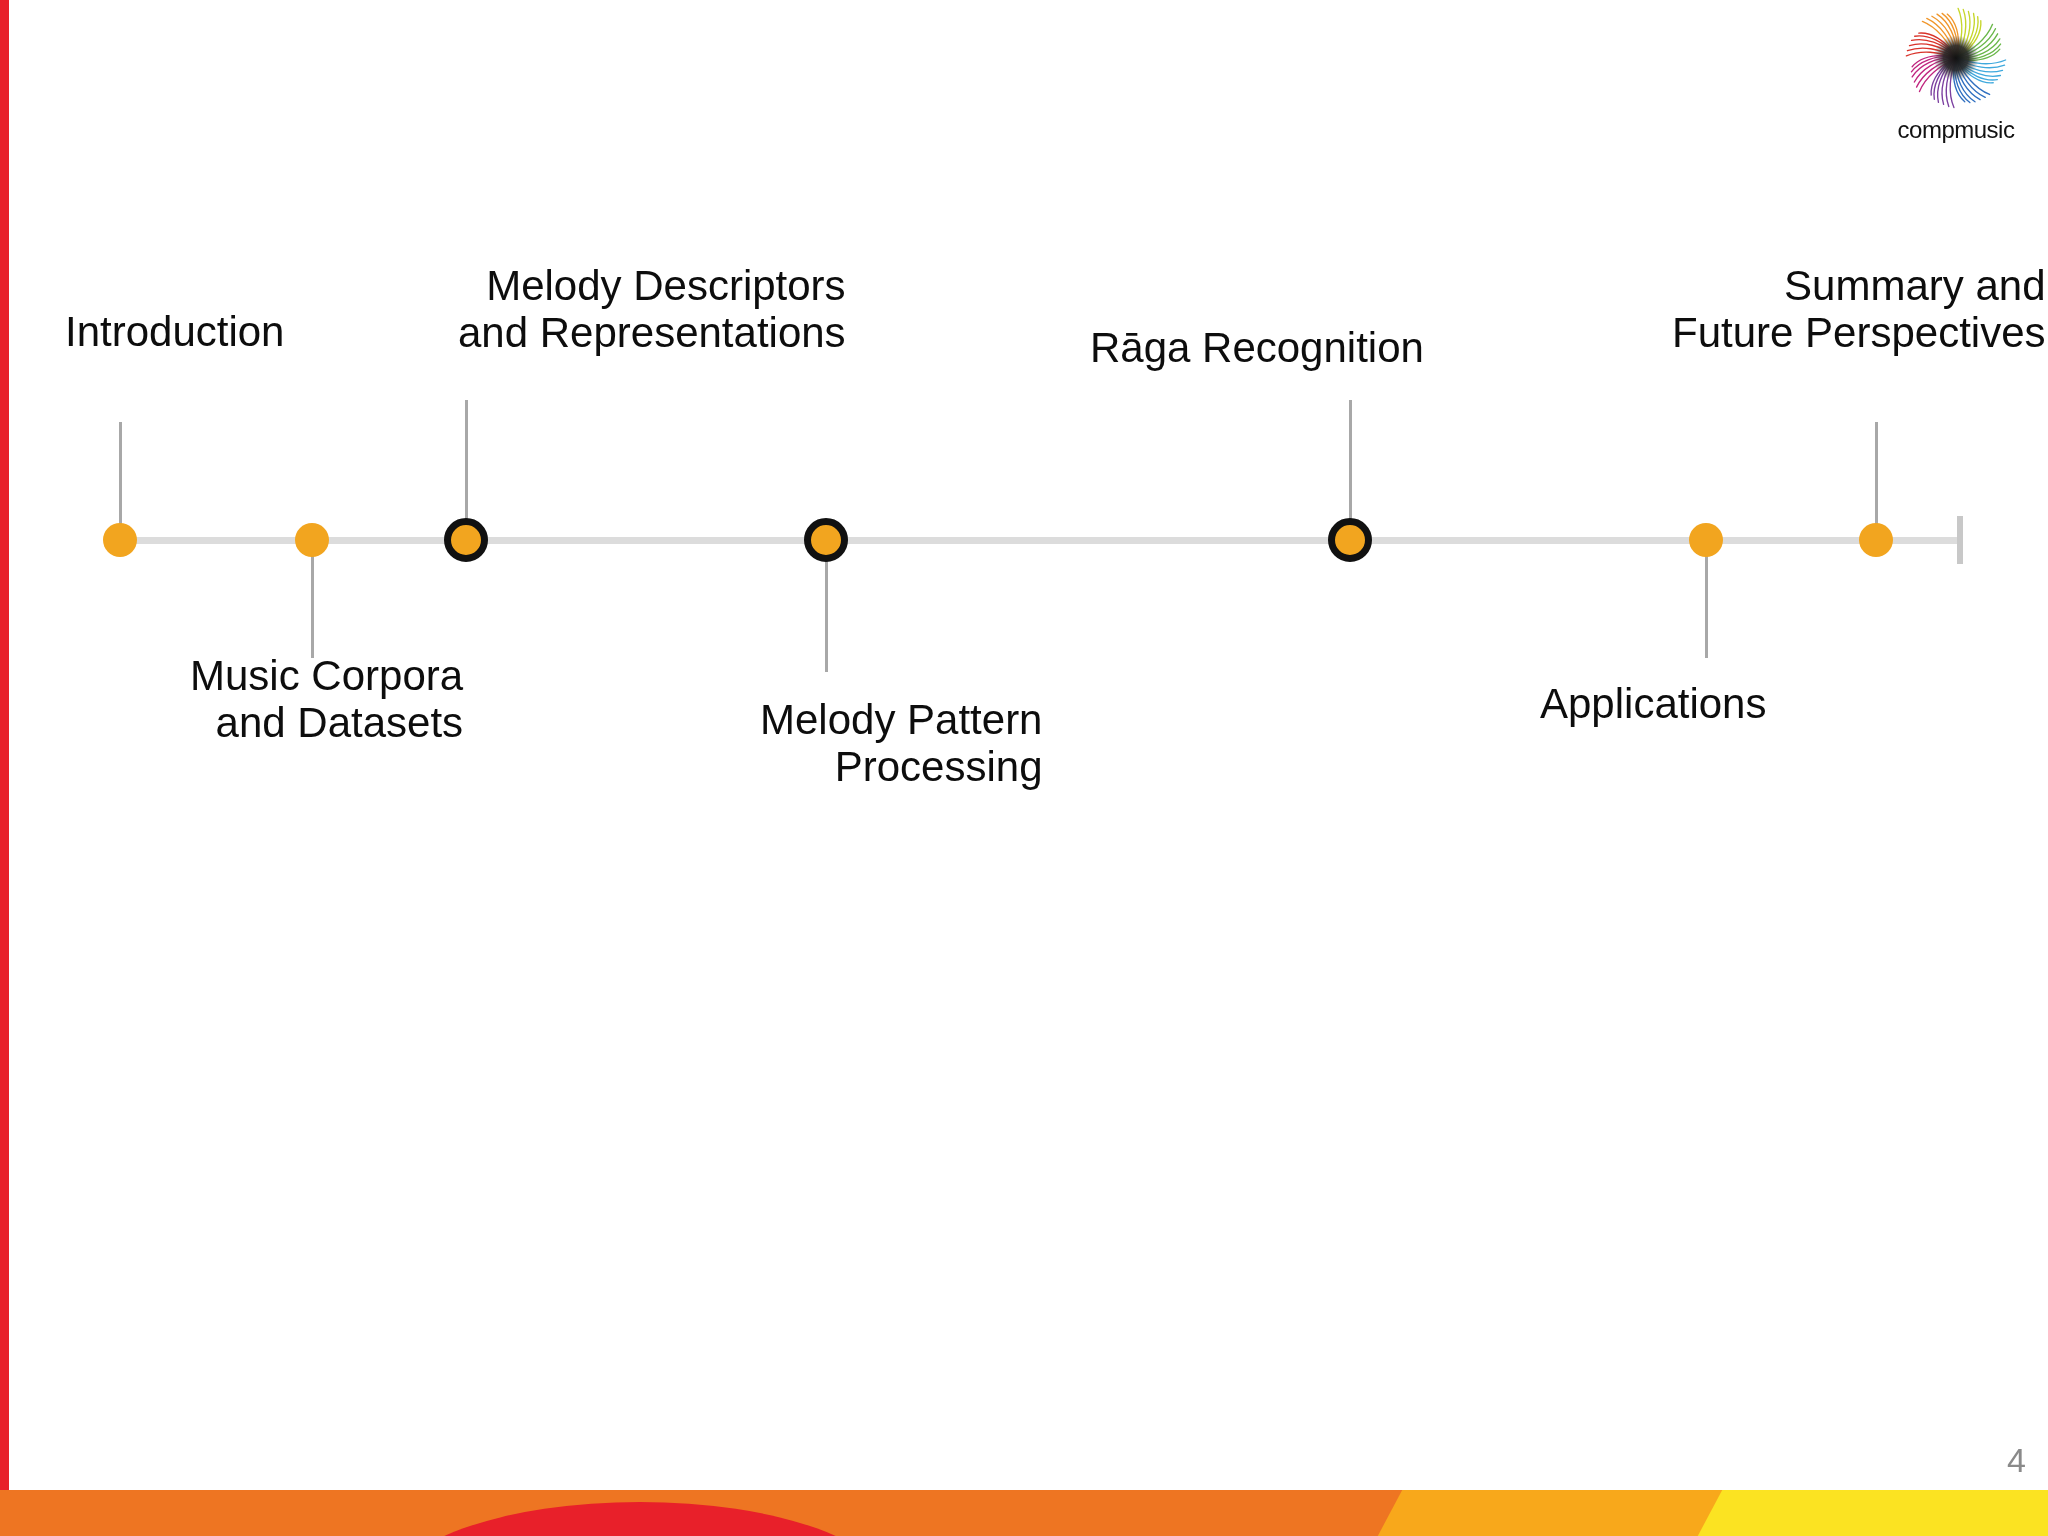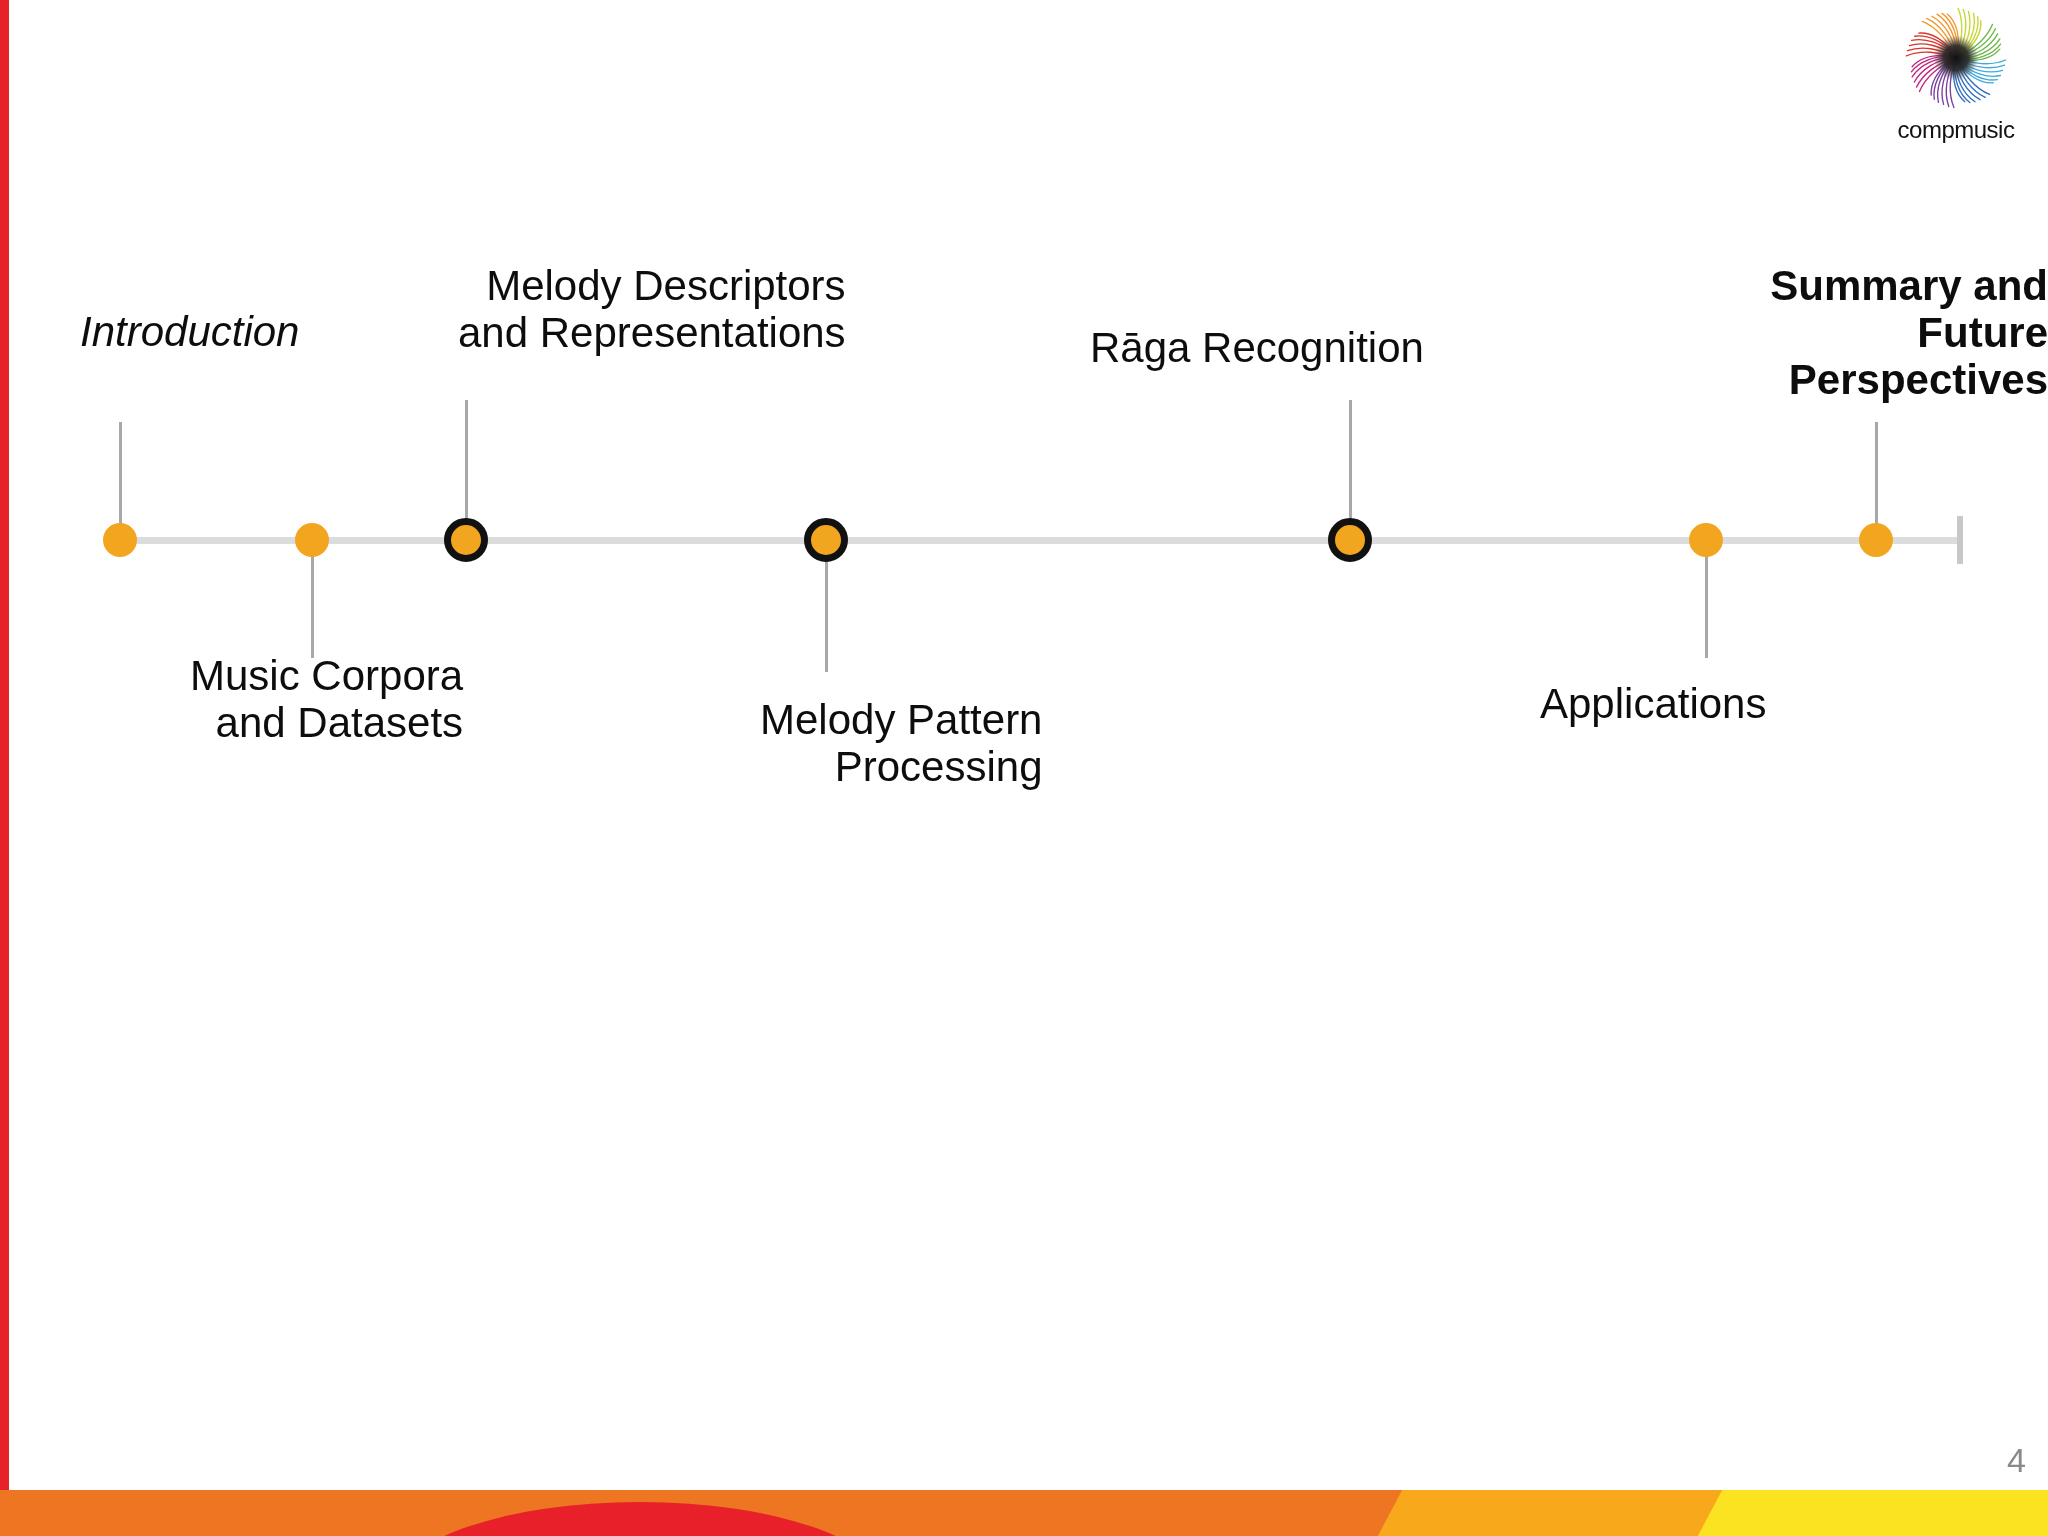--- a/index.html
+++ b/index.html
@@ -280,42 +280,42 @@
     </svg>
     <div class="logo-word">compmusic</div>
   </div>
 
   <div class="timeline">
     <div class="axis"></div>
     <div class="axis-end"></div>
     <div id="nodes-layer">
         <div class="stem" style="left: 119px; height: 118px; top: 422px;"></div>
         <div class="dot plain" style="left: 120px; top: 540px;"></div>
-        <div class="node-label above" style="left: 80px; top: 308px; font-style: italic;">Introduction</div>
+        <div class="node-label above" style="left: 65px; top: 308px;">Introduction</div>
         <div class="stem" style="left: 311px; height: 118px; top: 540px;"></div>
         <div class="dot plain" style="left: 312px; top: 540px;"></div>
         <div class="node-label below" style="left: 190px; top: 652px;">Music Corpora
 and Datasets</div>
         <div class="stem" style="left: 465px; height: 140px; top: 400px;"></div>
         <div class="dot ringed" style="left: 466px; top: 540px;"></div>
         <div class="node-label above" style="left: 458px; top: 262px;">Melody Descriptors
 and Representations</div>
         <div class="stem" style="left: 825px; height: 132px; top: 540px;"></div>
         <div class="dot ringed" style="left: 826px; top: 540px;"></div>
         <div class="node-label below" style="left: 760px; top: 696px;">Melody Pattern
 Processing</div>
         <div class="stem" style="left: 1349px; height: 140px; top: 400px;"></div>
         <div class="dot ringed" style="left: 1350px; top: 540px;"></div>
         <div class="node-label above" style="left: 1090px; top: 324px;">Rāga Recognition</div>
         <div class="stem" style="left: 1705px; height: 118px; top: 540px;"></div>
         <div class="dot plain" style="left: 1706px; top: 540px;"></div>
         <div class="node-label below" style="left: 1540px; top: 680px;">Applications</div>
         <div class="stem" style="left: 1875px; height: 118px; top: 422px;"></div>
         <div class="dot plain" style="left: 1876px; top: 540px;"></div>
-        <div class="node-label above" style="left: 1672px; top: 262px; font-weight: bold;">Summary and
+        <div class="node-label above" style="left: 1672px; top: 262px;">Summary and
 Future Perspectives</div>
       </div>
   </div>
 
   <div class="footer">
     <div class="band-orange"></div>
     <div class="band-red-arc"></div>
     <div class="band-amber"></div>
     <div class="band-yellow"></div>
   </div>

